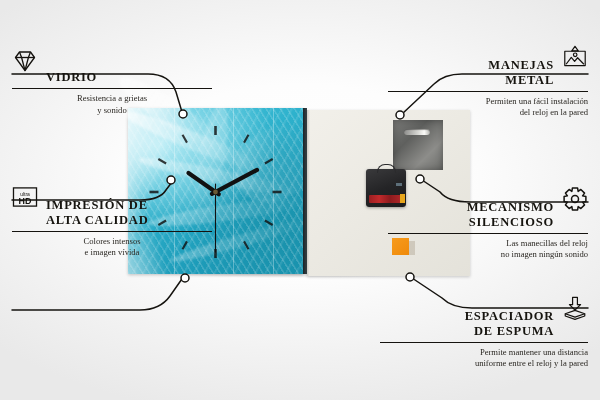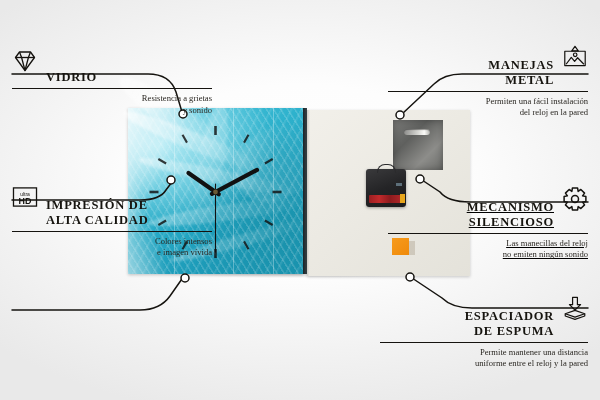--- a/index.html
+++ b/index.html
@@ -213,21 +213,21 @@
     height: 1.4px;
     background: #15130f;
     margin-top: 3px;
   }
   .callout .sub {
     font-size: 8.6px;
     line-height: 1.34;
     color: #2a2722;
     margin-top: 4px;
   }
-  .callout.left .sub { text-align: right; }
+  .callout.left .sub { text-align: center; }
   .callout.right .sub { text-align: right; }
   .icon-box {
     width: 26px;
     height: 26px;
     flex: 0 0 26px;
     display: flex;
     align-items: center;
     justify-content: center;
   }
   .icon-box svg { display: block; }
@@ -382,39 +382,39 @@
         </svg>
       </div>
     </div>
     <div class="rule"></div>
     <div class="sub">
       <div>Permiten una fácil instalación</div>
       <div>del reloj en la pared</div>
     </div>
   </div>
 
-  <div class="callout right" style="left:388px; top:168px;text-decoration:underline;">
+  <div class="callout right" style="left:388px; top:168px;">
     <div class="head">
       <div class="titles" style="flex:1;">
         <div>MECANISMO</div>
         <div>SILENCIOSO</div>
       </div>
       <div class="icon-box">
         <svg width="26" height="26" viewBox="0 0 26 26">
           <g fill="none" stroke="#15130f" stroke-width="1.5" stroke-linejoin="round">
             <path id="gear-outline" d="M10.39,2.11L15.61,2.11L16.14,5.42L16.14,5.42L18.85,3.45L22.55,7.15L20.58,9.86L20.58,9.86L23.89,10.39L23.89,15.61L20.58,16.14L20.58,16.14L22.55,18.85L18.85,22.55L16.14,20.58L16.14,20.58L15.61,23.89L10.39,23.89L9.86,20.58L9.86,20.58L7.15,22.55L3.45,18.85L5.42,16.14L5.42,16.14L2.11,15.61L2.11,10.39L5.42,9.86L5.42,9.86L3.45,7.15L7.15,3.45L9.86,5.42L9.86,5.42Z"></path>
             <circle cx="13" cy="13" r="3.5"></circle>
           </g>
         </svg>
       </div>
     </div>
     <div class="rule"></div>
     <div class="sub">
       <div>Las manecillas del reloj</div>
-      <div>no emiten ningún sonido</div>
+      <div>no imagen ningún sonido</div>
     </div>
   </div>
 
   <div class="callout right" style="left:380px; top:277px; width:208px;">
     <div class="head">
       <div class="titles" style="flex:1;">
         <div>ESPACIADOR</div>
         <div>DE ESPUMA</div>
       </div>
       <div class="icon-box">

